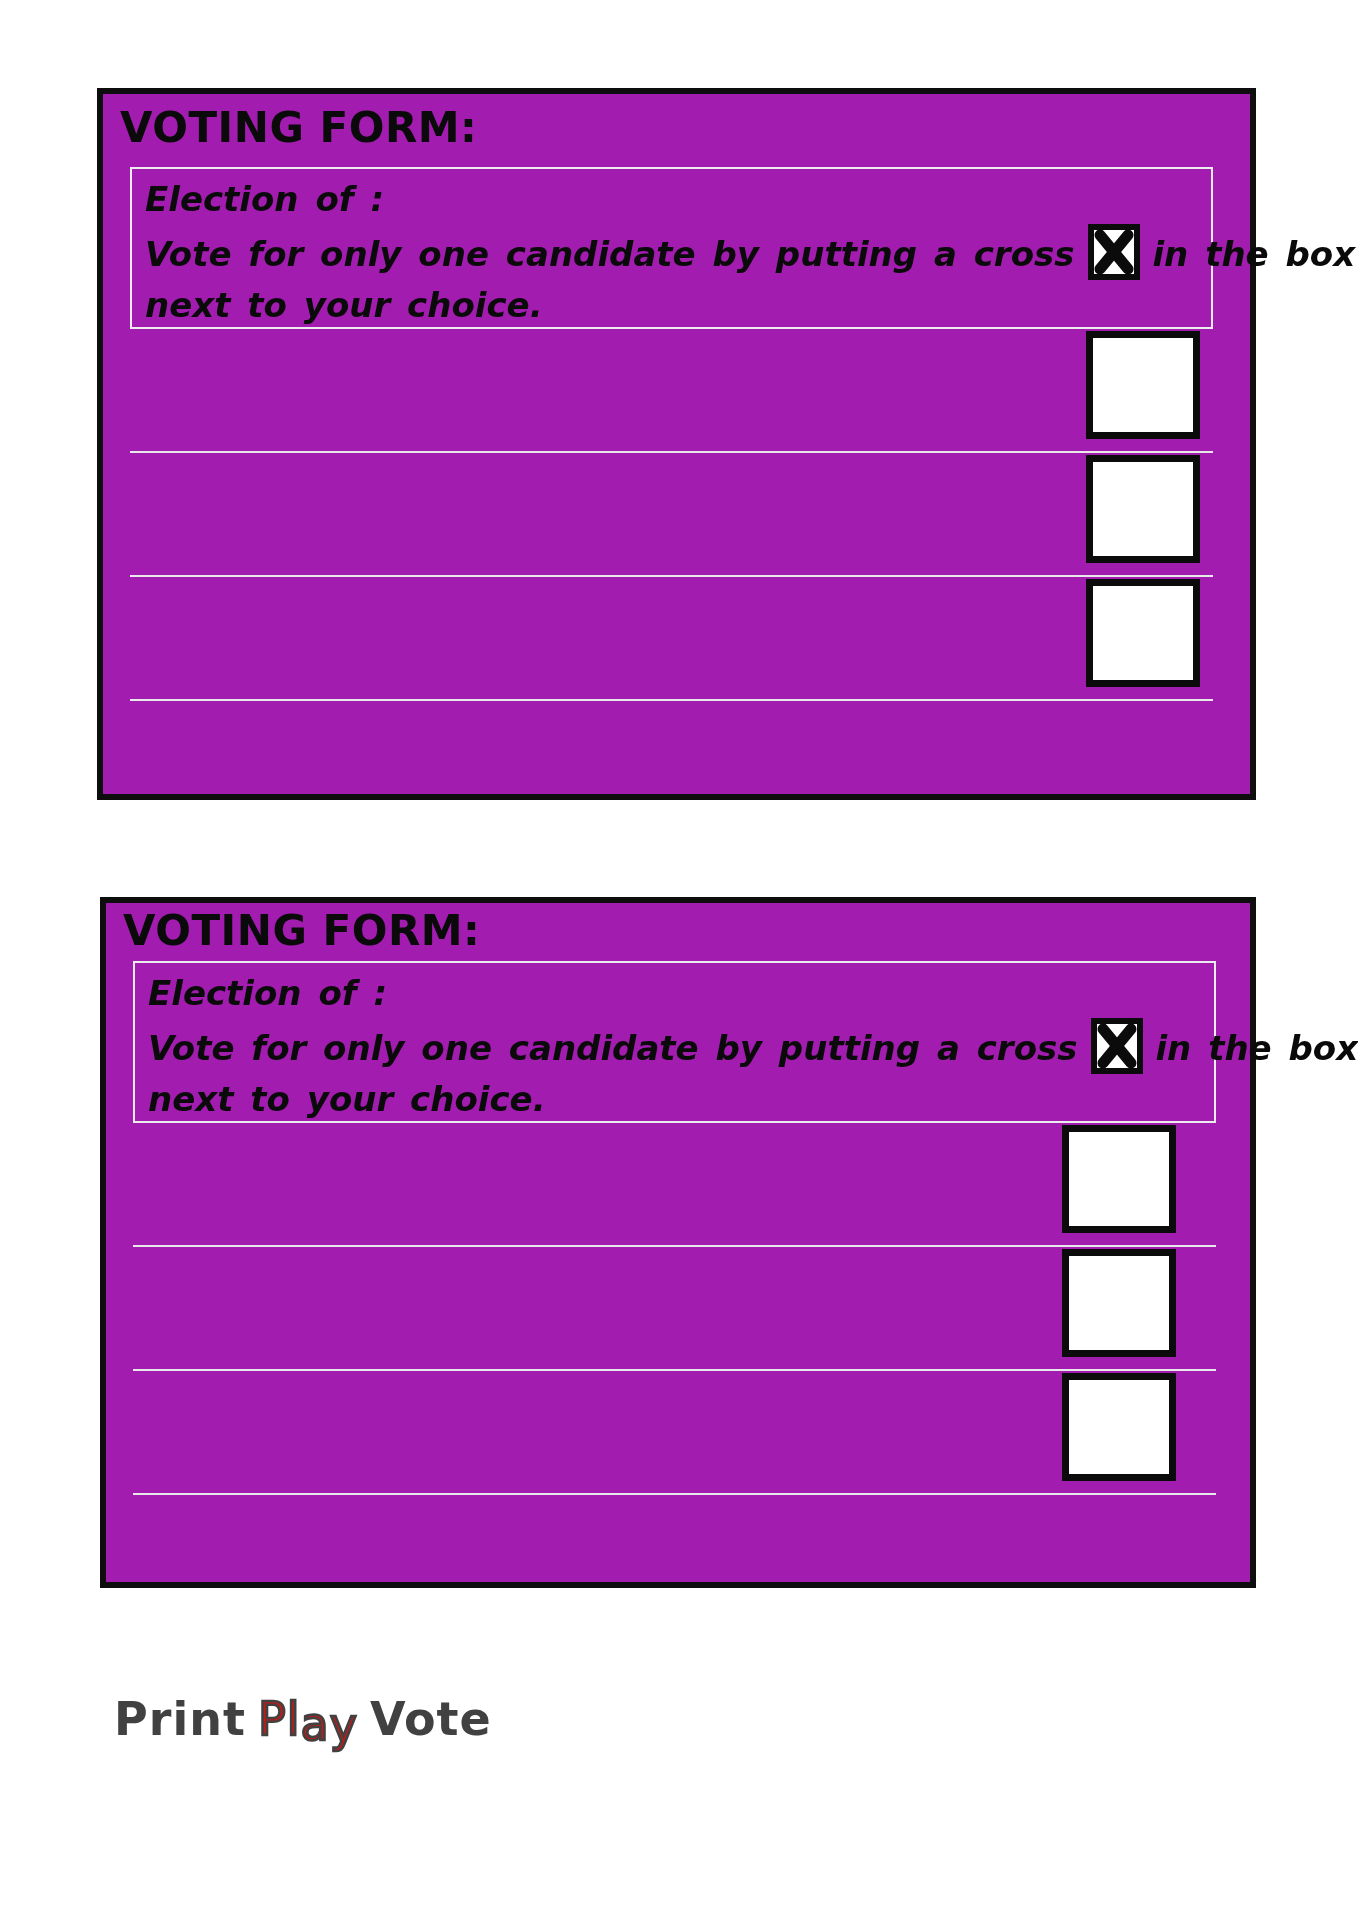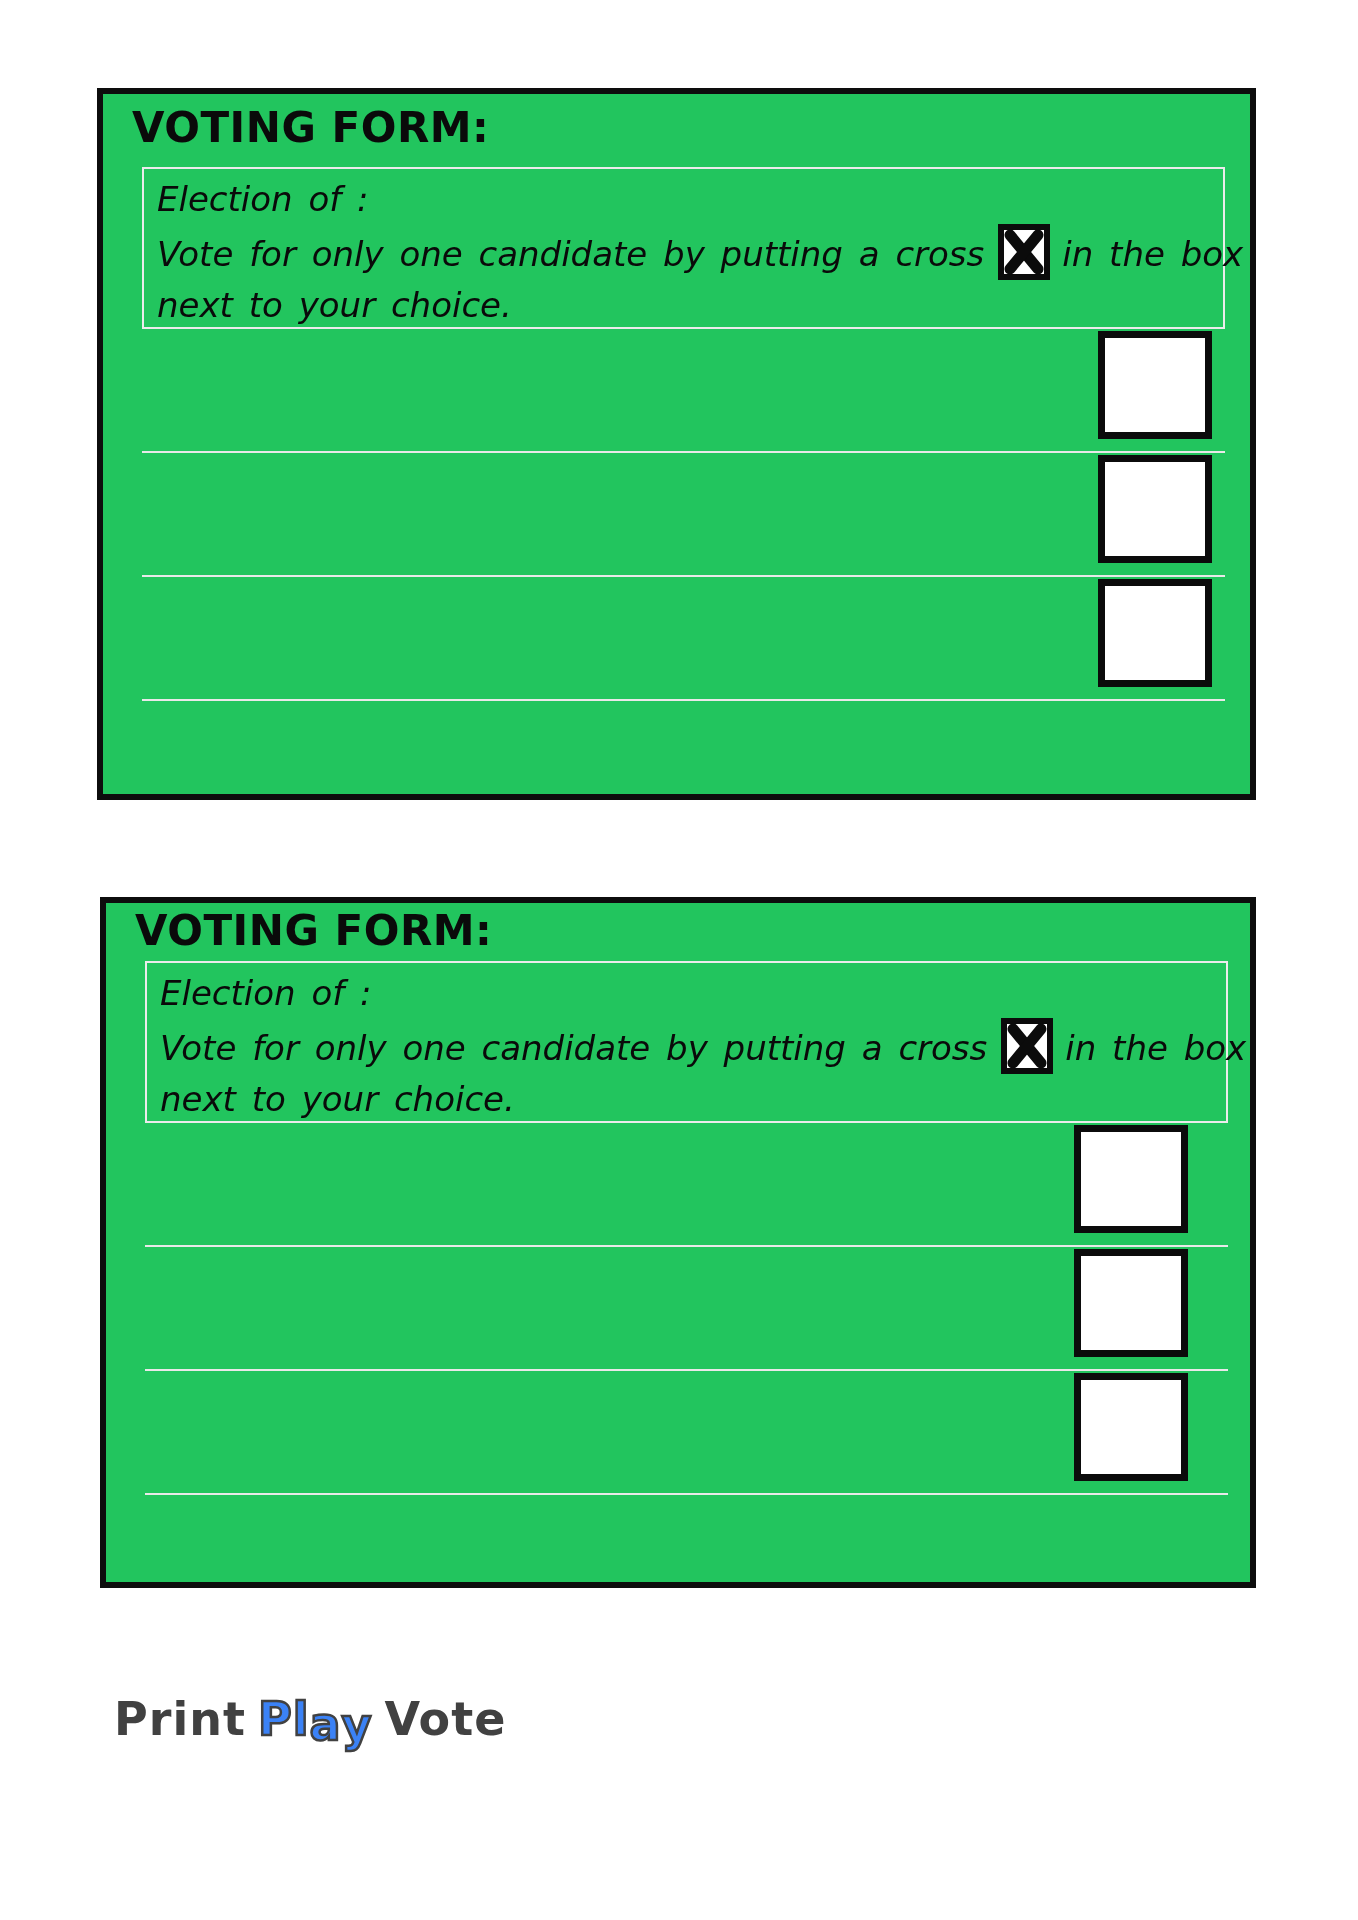--- a/index.html
+++ b/index.html
@@ -17,22 +17,21 @@
     width: 1358px;
     height: 1920px;
     background: #ffffff;
     font-family: "DejaVu Sans", "Liberation Sans", sans-serif;
     color: var(--text);
     overflow: hidden;
   }
   .form-card {
     position: absolute;
     border: 6px solid var(--form-border);
-    background: #22c55e;
-    padding-left: 12px;
+    background: #a21caf;
   }
   .form-1 { left: 97px;  top: 88px;  width: 1159px; height: 712px; }
   .form-2 { left: 100px; top: 897px; width: 1156px; height: 691px; }
 
   .form-title {
     font-size: 42px;
     font-weight: bold;
     line-height: 44px;
     letter-spacing: 0.5px;
     white-space: nowrap;
@@ -45,20 +44,21 @@
   .instruction-box {
     height: 162px;
     border: 2px solid var(--instruction-border);
     padding: 5px 0 0 13px;
     font-size: 34px;
     font-style: italic;
     line-height: 50px;
     word-spacing: 5px;
     white-space: nowrap;
     overflow: visible;
+    font-weight: bold;
   }
   .form-1 .instruction-box { margin-top: 17px; }
   .form-2 .instruction-box { margin-top: 8px; }
 
   .cross-box {
     display: inline-block;
     width: 52px;
     height: 56px;
     border: 6px solid var(--checkbox);
     margin: 0 12px 0 14px;
@@ -90,24 +90,24 @@
     top: 1692px;
     font-size: 46px;
     font-weight: bold;
     color: var(--logo);
     letter-spacing: 1px;
     white-space: nowrap;
   }
   .logo .word { margin-right: 12px; }
   .logo .word:last-child { margin-right: 0; }
   .logo-outline {
-    color: #3b82f6;
+    color: #b91c1c;
     -webkit-text-stroke: 2.5px var(--logo);
     text-shadow: 0 0 1px var(--logo);
-    font-weight: 700;
+    font-weight: 400;
   }
   .logo-outline .ch { display: inline-block; }
   .logo-outline .ch:nth-child(3) { transform: translateY(5px); }
   .logo-outline .ch:nth-child(4) { transform: translateY(6px); }
 </style>
 </head>
 <body>
 
 <div class="page">
 

